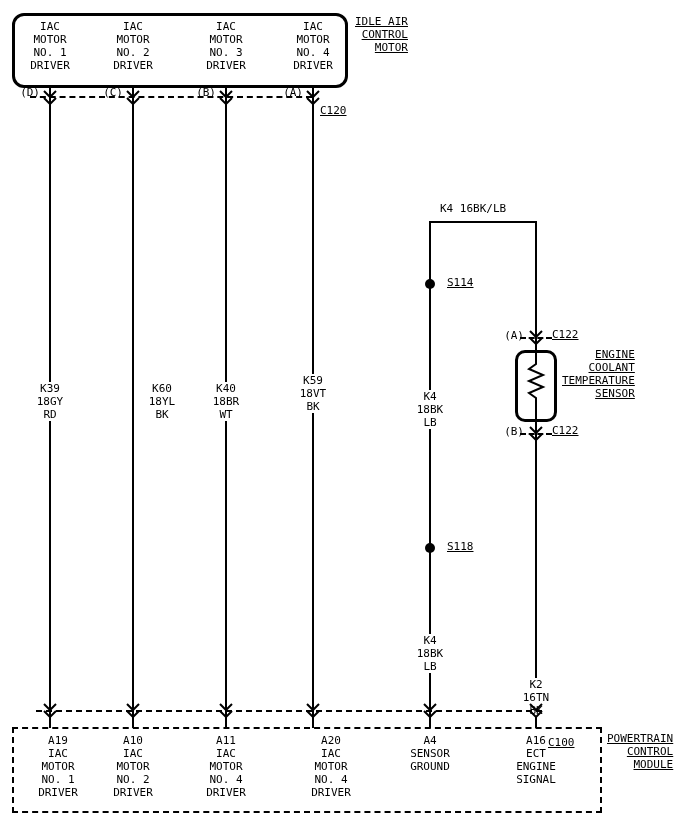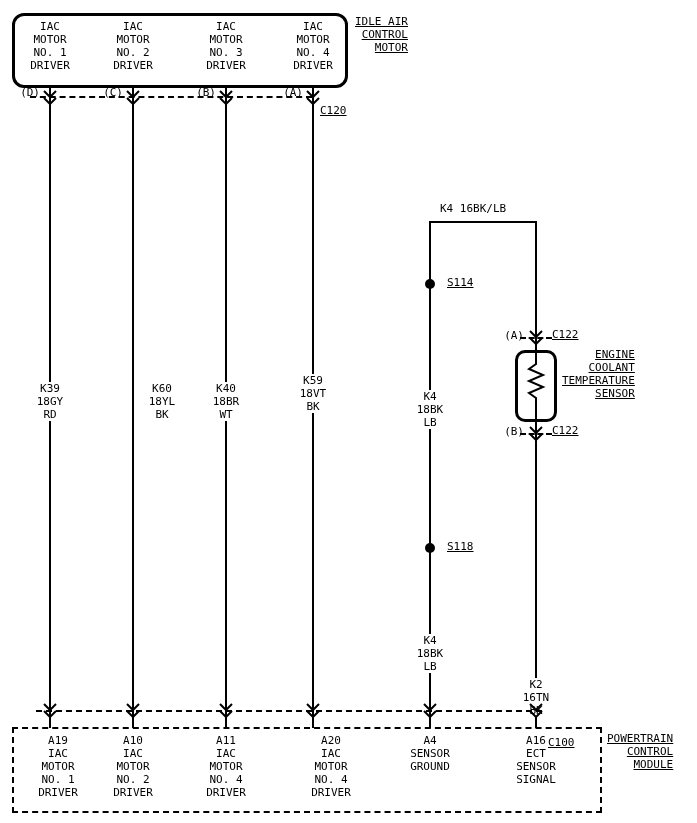--- a/index.html
+++ b/index.html
@@ -181,19 +181,19 @@
   <div class="t ctr" style="left:331px;top:734px;">A20
 IAC
 MOTOR
 NO. 4
 DRIVER</div>
   <div class="t ctr" style="left:430px;top:734px;">A4
 SENSOR
 GROUND</div>
   <div class="t ctr" style="left:536px;top:734px;">A16
 ECT
-SENSOR
+ENGINE
 SIGNAL</div>
   <div class="t ul" style="left:607px;top:732px;">POWERTRAIN
 CONTROL
 MODULE</div>
 
 </div>
 
 </body></html>

